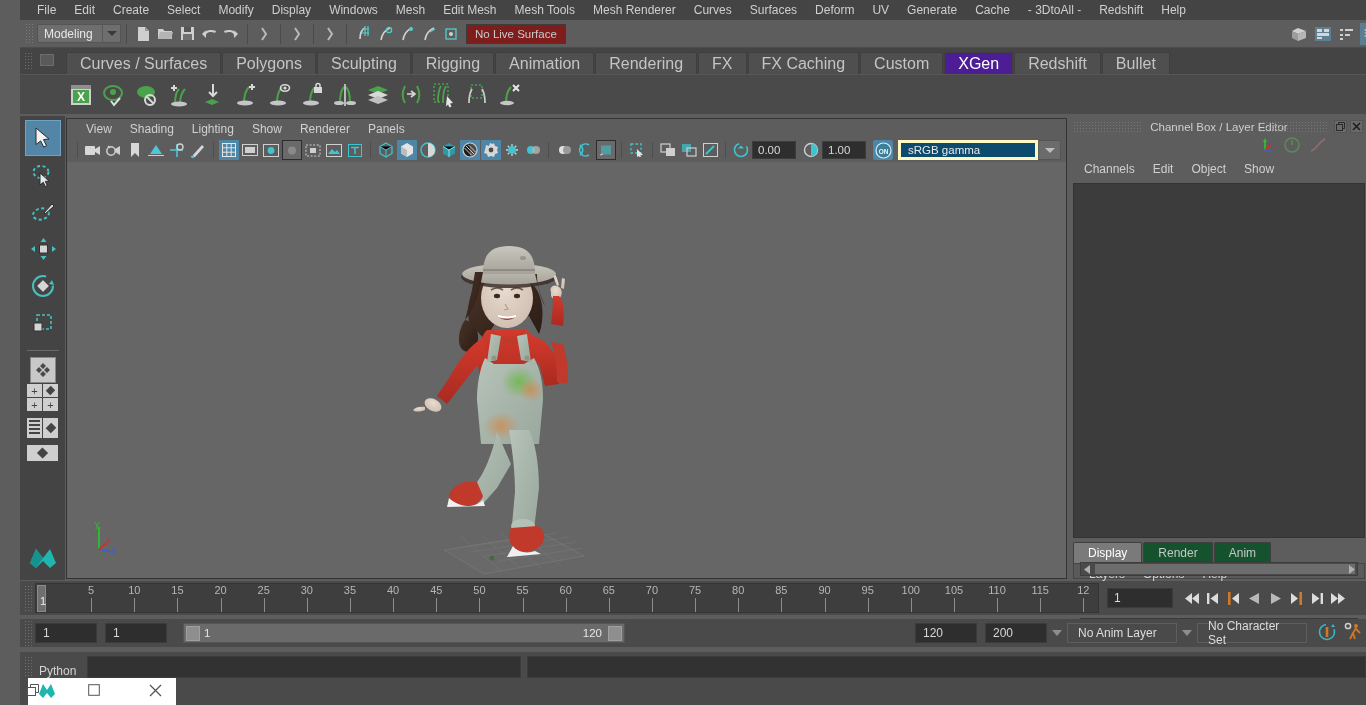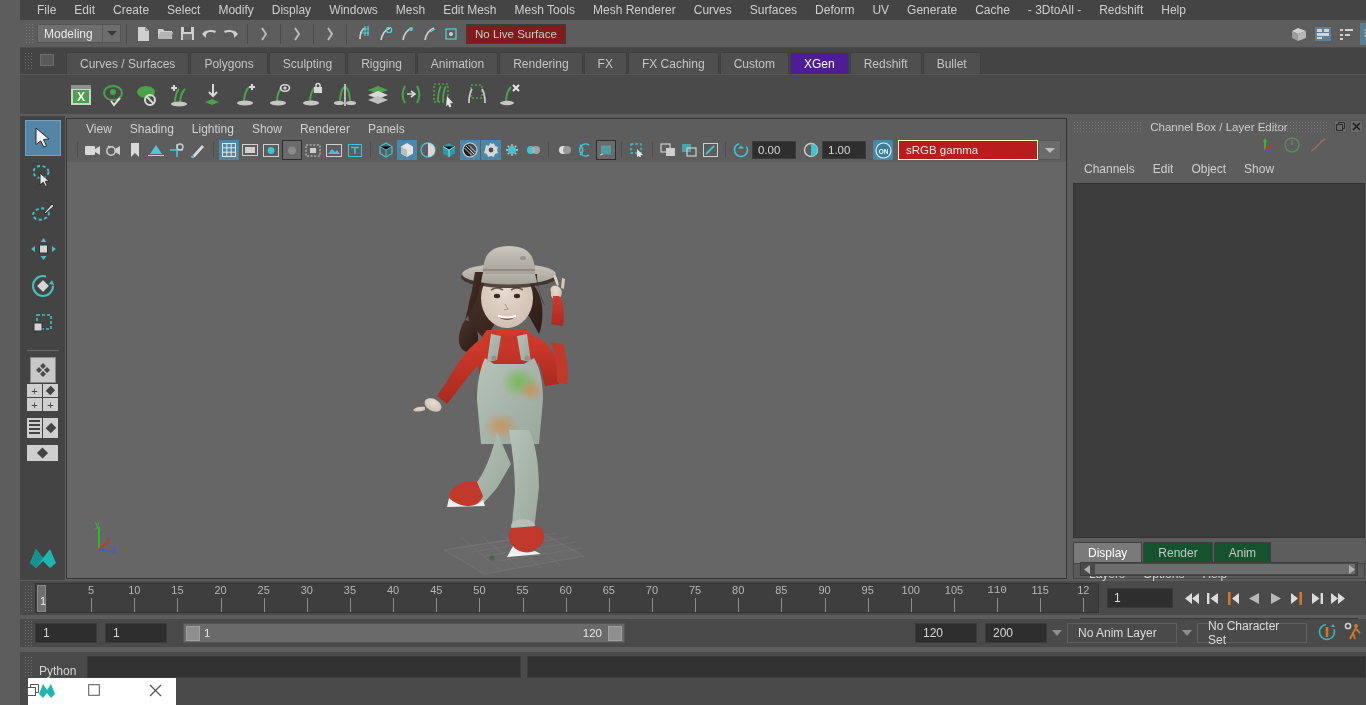--- a/index.html
+++ b/index.html
@@ -57,21 +57,21 @@
   .shelftabs{ height:26px; display:flex; align-items:flex-end; background:#444; padding-left:18px; }
   .shelf-grip{
     position:absolute; left:4px; top:52px; width:10px; height:18px;
     background-image:radial-gradient(#8a8a8a .8px, transparent .9px); background-size:3px 3px; opacity:.6;
   }
   .shelf-collapse{
     position:absolute; left:20px; top:54px; width:14px;height:12px;
     background:#5a5a5a;border:1px solid #6d6d6d;
   }
   .stab{
-    height:22px; line-height:22px; padding:0 13px; font-size:12px; color:#c4c4c4;
+    height:22px; line-height:22px; padding:0 13px; font-size:16px; color:#c4c4c4;
     background:#4f4f4f; border:1px solid #3f3f3f; border-bottom:none; margin-right:1px;
     border-radius:2px 2px 0 0; white-space:nowrap;
   }
   .stab.active{ background:#4c1d95; color:#fff; }
   .shelfrow{
     height:40px; background:#4a4a4a; display:flex; align-items:center;
     padding-left:46px; gap:3px; border-top:1px solid #565656;
   }
   .shelf-icon{ width:30px;height:30px; display:flex;align-items:center;justify-content:center; }
 
@@ -94,21 +94,21 @@
   .vp-menu .mi{ padding:0 9px; font-size:12px; color:#d0d0d0; }
   .vp-tools{
     height:24px; background:#5d5d5d; display:flex; align-items:center; padding-left:6px; gap:1px;
   }
   .vtb{ width:20px;height:20px; display:flex;align-items:center;justify-content:center; }
   .vtb.on{ background:#4e86a8; }
   .vtb.frame{ border:1px solid #2d2d2d; background:#6a6a6a; }
   .vsep{ width:1px;height:16px;background:#4d4d4d;margin:0 4px; }
   .numfld{ width:44px;height:18px;background:#2e2e2e;border:1px solid #3c3c3c;color:#d8d8d8;
            font-size:11.5px; display:flex;align-items:center; padding-left:5px; }
-  .gammasel{ width:140px;height:20px;background:#b91c1c;border:1px solid #fef9c3;color:#e9e9e9;
+  .gammasel{ width:140px;height:20px;background:#0c4a6e;border:3px solid #fef9c3;color:#e9e9e9;
              font-size:11.5px;display:flex;align-items:center;padding-left:7px; }
   .gammaarw{ width:22px;height:20px;background:#6b6b6b;border:1px solid #555;border-left:none;
              display:flex;align-items:center;justify-content:center; }
   .vp-canvas{
     position:absolute; left:0; right:0; top:43px; bottom:0;
     background:#666666; overflow:hidden;
   }
   .persp-label{
     position:absolute; bottom:6px; left:0; right:0; text-align:center;
     font-size:11.5px; color:#e6e6e6; font-weight:bold; letter-spacing:.3px;
@@ -1056,21 +1056,21 @@
           <div class="ticklbl" style="left: 745.388px;">85</div>
           <div class="tick" style="left: 788.529px;"></div>
           <div class="ticklbl" style="left: 788.529px;">90</div>
           <div class="tick" style="left: 831.669px;"></div>
           <div class="ticklbl" style="left: 831.669px;">95</div>
           <div class="tick" style="left: 874.81px;"></div>
           <div class="ticklbl" style="left: 874.81px;">100</div>
           <div class="tick" style="left: 917.95px;"></div>
           <div class="ticklbl" style="left: 917.95px;">105</div>
           <div class="tick" style="left: 961.091px;"></div>
-          <div class="ticklbl" style="left: 961.091px; font-family: Liberation Mono, monospace;">110</div>
+          <div class="ticklbl" style="left: 961.091px;">110</div>
           <div class="tick" style="left: 1004.23px;"></div>
           <div class="ticklbl" style="left: 1004.23px;">115</div>
           <div class="tick" style="left: 1047.37px;"></div>
           <div class="ticklbl" style="left: 1047.37px;">12</div>
         </div>
     </div>
     <div class="cf-field">1</div>
     <div style="display:flex;align-items:center;margin-left:8px;gap:1px">
       <span class="pb">
         <svg width="17" height="13" viewBox="0 0 17 13">

